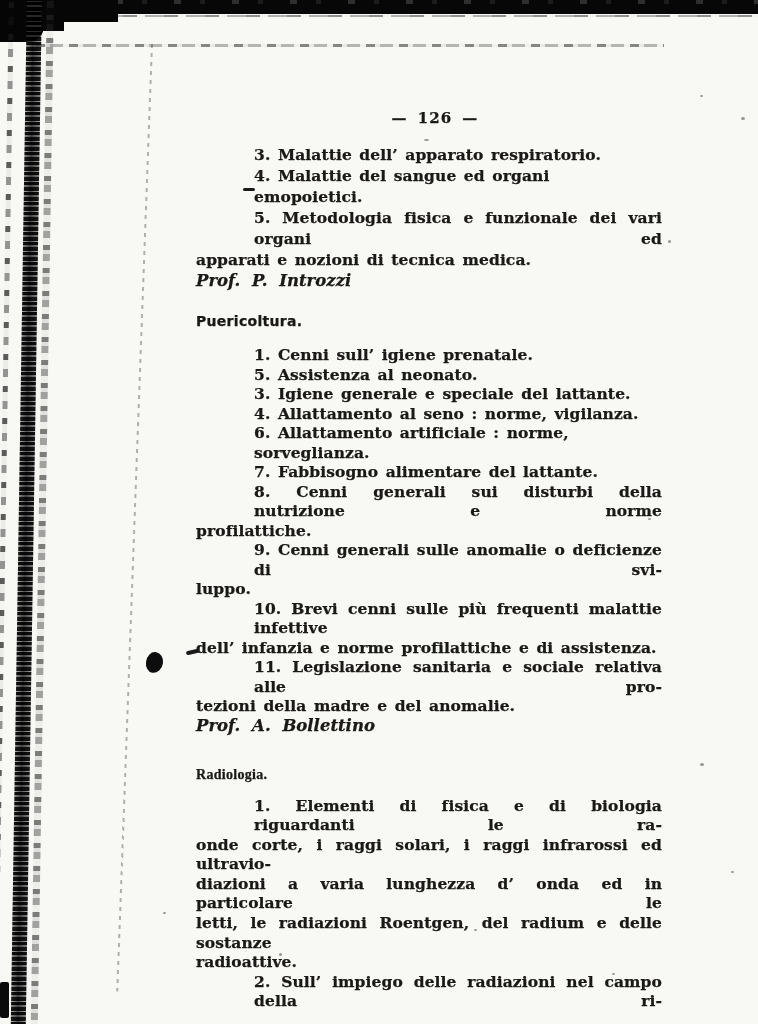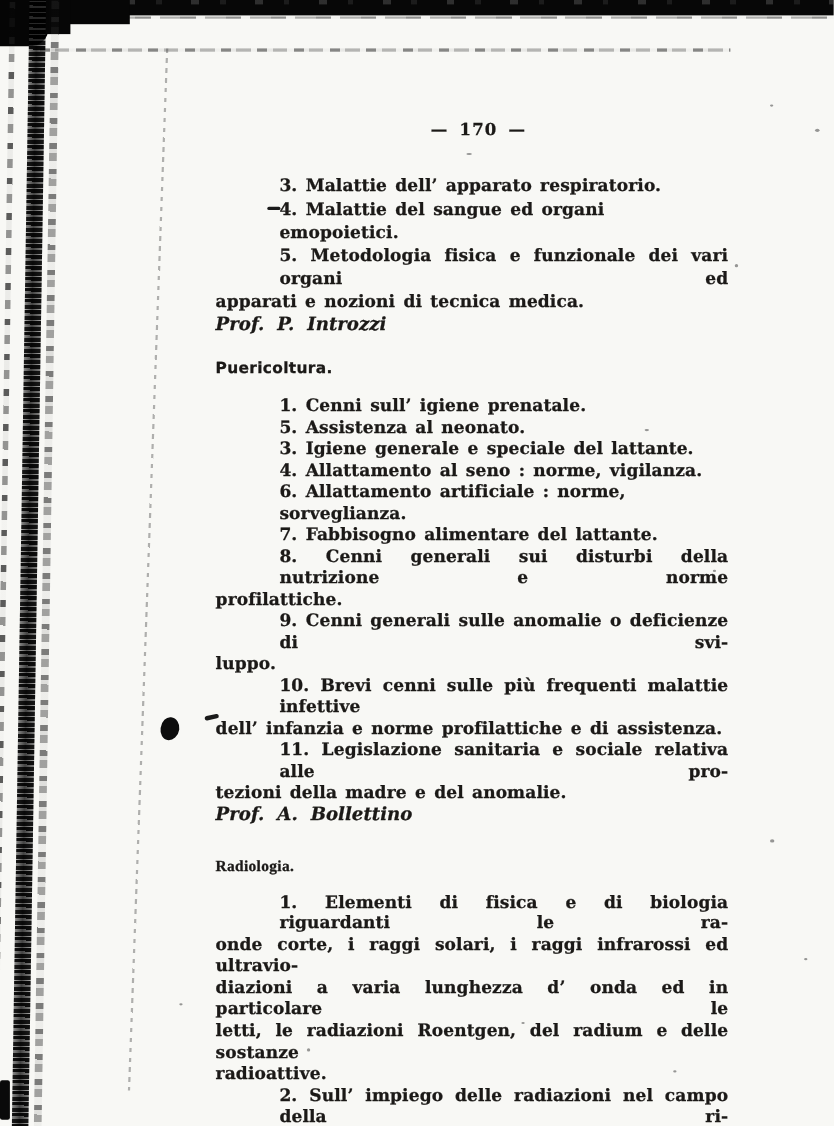--- a/index.html
+++ b/index.html
@@ -62,21 +62,21 @@
   .text-column{
     position:absolute;left:196px;top:107px;width:466px;
     color:#1b1917;font-weight:700;-webkit-text-stroke:.25px #1b1917;
   }
   .pagenum{height:22px;line-height:22px;text-align:center;text-indent:12px;font-size:15px;letter-spacing:1px;word-spacing:4px;}
   .heading{font-family:"DejaVu Sans", sans-serif;font-size:14px;line-height:22px;letter-spacing:.3px;}
   .tline{font-size:15.5px;letter-spacing:.1px;word-spacing:2px;}
   .tline.ind{padding-left:58px;}
   .tline.just{text-align:justify;text-align-last:justify;}
   .sig{font-style:italic;text-align:left;padding-right:30px;font-size:16.5px;word-spacing:6px;}
-  .sec-0{margin-top:29px;}
+  .sec-0{margin-top:15px;}
   .sec-0 .tline{line-height:21px;}
   .sec-0 .sig{line-height:21px;}
   .sec-1{margin-top:19px;}
   .sec-1 .heading{margin-bottom:13px;}
   .sec-1 .tline{line-height:19.5px;}
   .sec-1 .sig{line-height:20px;}
   .sec-2{margin-top:28px;}
   .sec-2 .heading{margin-bottom:10px;font-family:Liberation Serif, serif;}
   .sec-2 .tline{line-height:19.6px;}
 </style>
@@ -111,21 +111,21 @@
 <div class="speck" style="left:586px;top:390px;width:4px;height:2px"></div>
 <div class="speck" style="left:648px;top:518px;width:3px;height:2px"></div>
 <div class="speck" style="left:700px;top:763px;width:4px;height:3px"></div>
 <div class="speck" style="left:474px;top:929px;width:3px;height:2px"></div>
 <div class="speck" style="left:279px;top:953px;width:3px;height:3px"></div>
 <div class="speck" style="left:612px;top:973px;width:3px;height:2px"></div>
 <div class="speck" style="left:731px;top:871px;width:3px;height:2px"></div>
 <div class="speck" style="left:163px;top:912px;width:3px;height:2px"></div>
 
 <div class="text-column">
-  <div class="pagenum">— 170 —</div>
+  <div class="pagenum">— 126 —</div>
 
 <section class="sec sec-0">
       <div class="tline ind">3. Malattie dell’ apparato respiratorio.</div>
       <div class="tline ind">4. Malattie del sangue ed organi emopoietici.</div>
       <div class="tline ind just">5. Metodologia fisica e funzionale dei vari organi ed</div>
       <div class="tline">apparati e nozioni di tecnica medica.</div>
       <div class="sig">Prof. P. Introzzi</div>
     </section>
     <section class="sec sec-1">
       <div class="heading">Puericoltura.</div>

